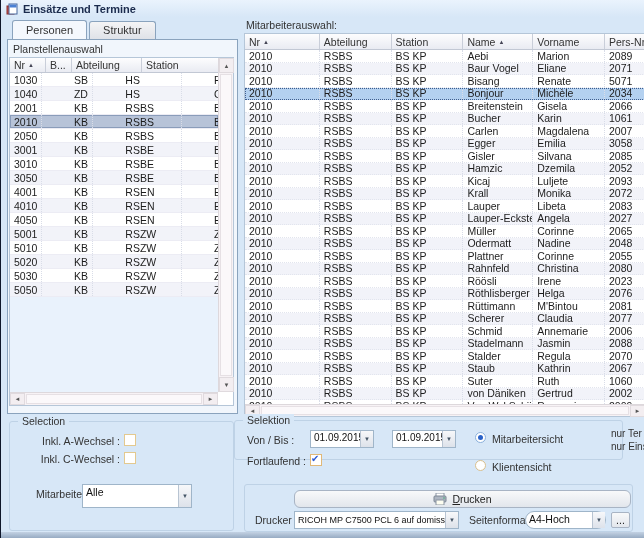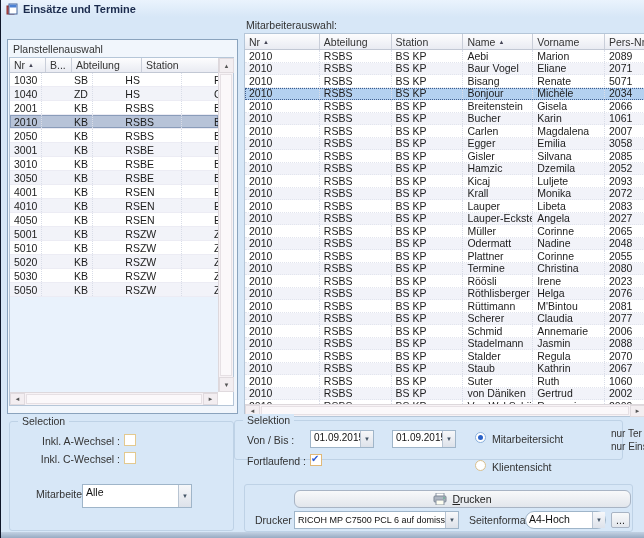--- a/index.html
+++ b/index.html
@@ -99,20 +99,24 @@
     <svg width="12" height="12">
       <rect x="1" y="3" width="7" height="8" fill="#c0504d" stroke="#8a2f2d"></rect>
       <rect x="3" y="1" width="8" height="10" fill="#ffffff" stroke="#46679c"></rect>
       <rect x="3.5" y="1.5" width="7" height="3" fill="#4a80d4"></rect>
     </svg>
     <span class="title">Einsätze und Termine</span>
   </div>
 
   <div class="tabctrl">
     <div class="tabpane"></div>
+    <div class="tabs">
+      <div class="tab active">Personen</div>
+      <div class="tab">Struktur</div>
+    </div>
   </div>
   <div class="seclabel" style="left:12px;top:43px;">Planstellenauswahl</div>
 
   <div class="grid lgrid" id="lgrid">
     <div class="ghead">
         <div class="gh c1">
           <span>Nr</span>
           <span class="sort">▲</span>
         </div>
         <div class="gh c2">
@@ -408,21 +412,21 @@
           <div class="gc c2">RSBS</div>
           <div class="gc c3">BS KP</div>
           <div class="gc c4">Plattner</div>
           <div class="gc c5">Corinne</div>
           <div class="gc c6">2055</div>
         </div>
         <div class="grow alt">
           <div class="gc c1">2010</div>
           <div class="gc c2">RSBS</div>
           <div class="gc c3">BS KP</div>
-          <div class="gc c4">Termine</div>
+          <div class="gc c4">Rahnfeld</div>
           <div class="gc c5">Christina</div>
           <div class="gc c6">2080</div>
         </div>
         <div class="grow">
           <div class="gc c1">2010</div>
           <div class="gc c2">RSBS</div>
           <div class="gc c3">BS KP</div>
           <div class="gc c4">Röösli</div>
           <div class="gc c5">Irene</div>
           <div class="gc c6">2023</div>

